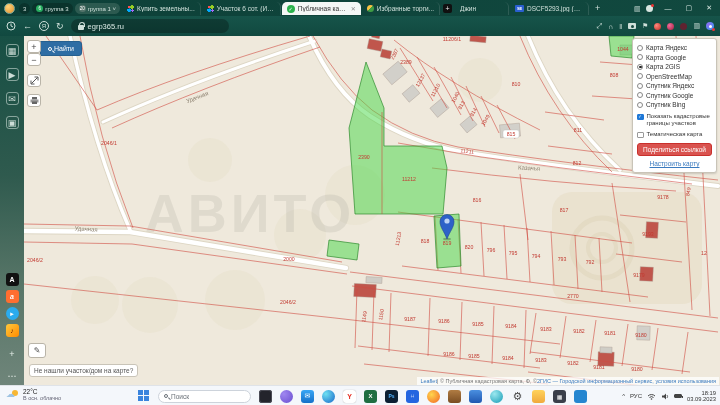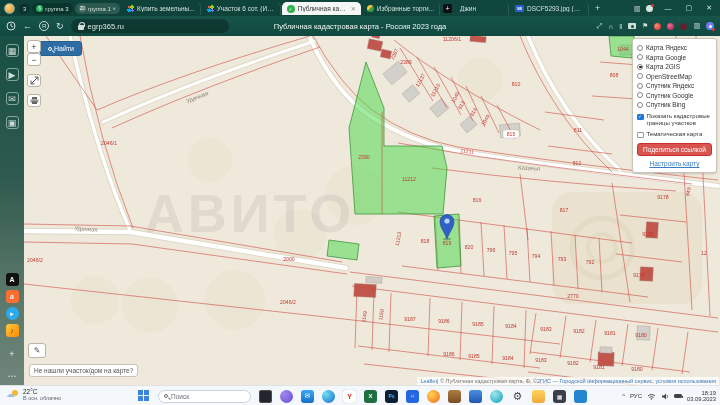--- a/index.html
+++ b/index.html
@@ -184,21 +184,20 @@
       <circle cx="5" cy="5" r="4" fill="none" stroke="#cfe0da" stroke-width="1"></circle>
       <path d="M5,2.5 L5,5 L7,6" stroke="#cfe0da" stroke-width="1" fill="none"></path>
     </svg>
   <span class="tbglyph">←</span>
   <span class="ybtn">Я</span>
   <span class="tbglyph">↻</span>
   <div id="urlpill">
     <span class="lock"></span>
     <span>egrp365.ru</span>
   </div>
-  <div id="pagetitle">Публичная кадастровая карта - Россия 2023 года</div>
   <div id="tbicons">
       <span class="tbi fullscreen-icon">⤢</span>
       <span class="tbi headset-icon">∩</span>
       <span class="tbi pause-icon">‖</span>
       <span class="tbi camera-icon"></span>
       <span class="tbi bookmark-icon">⚑</span>
       <span class="tbi extension-rose-icon"></span>
       <span class="tbi extension-rose2-icon"></span>
       <span class="tbi extension-dark-icon"></span>
       <span class="tbi sidebar-panels-icon">▥</span>

